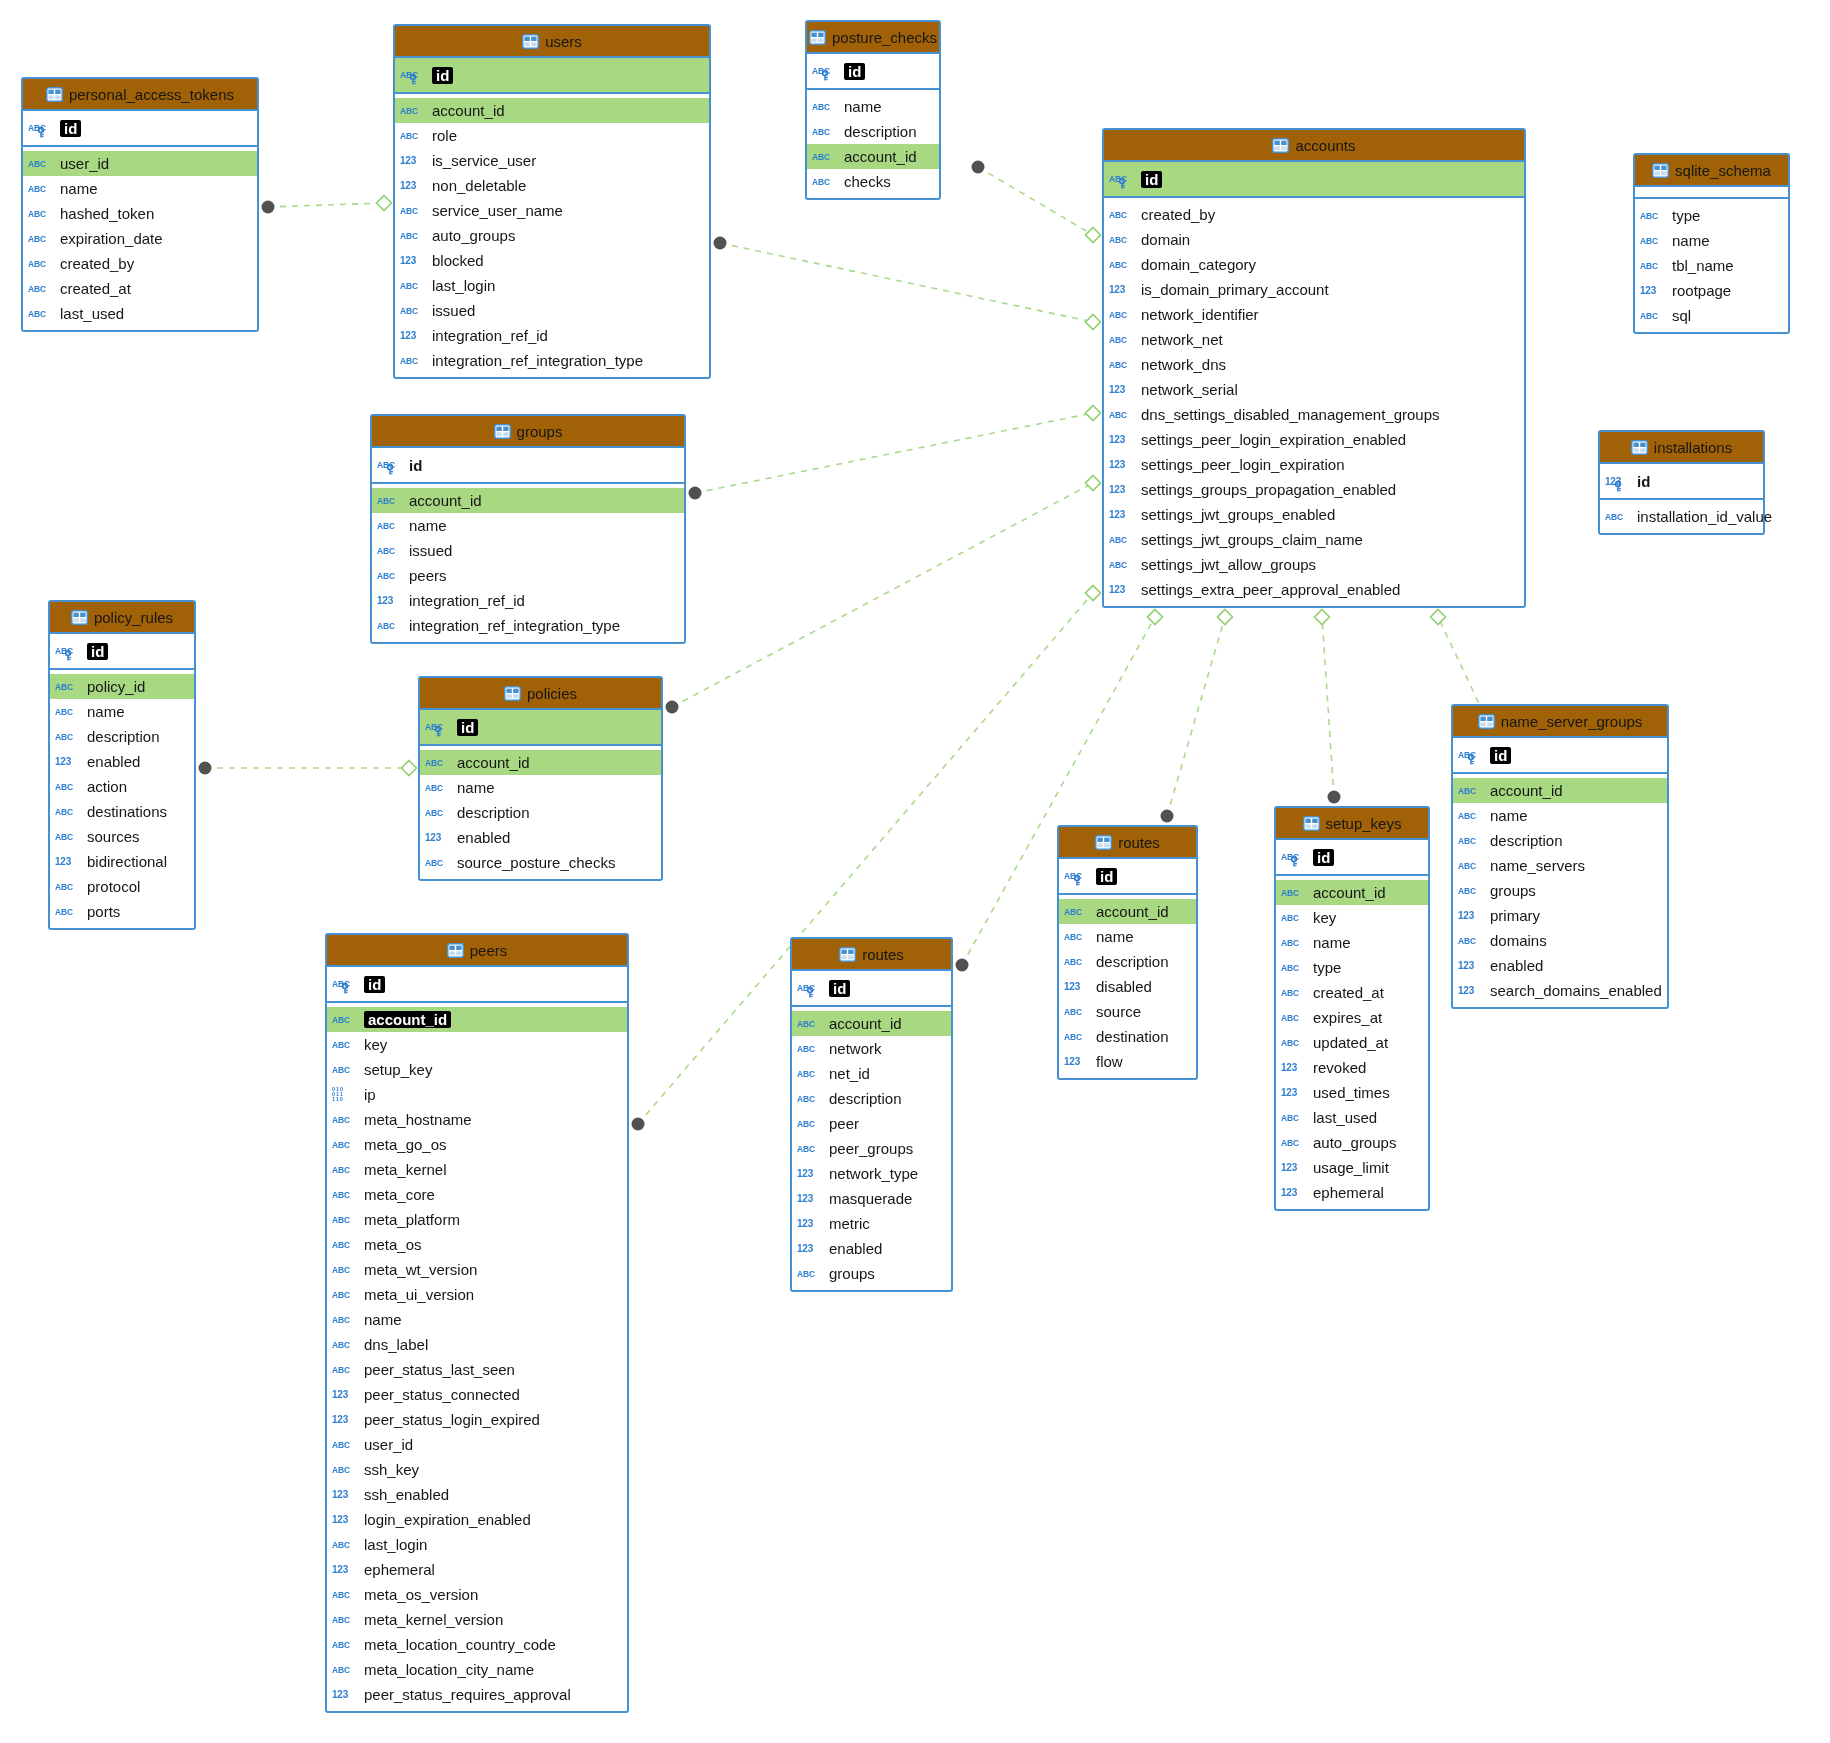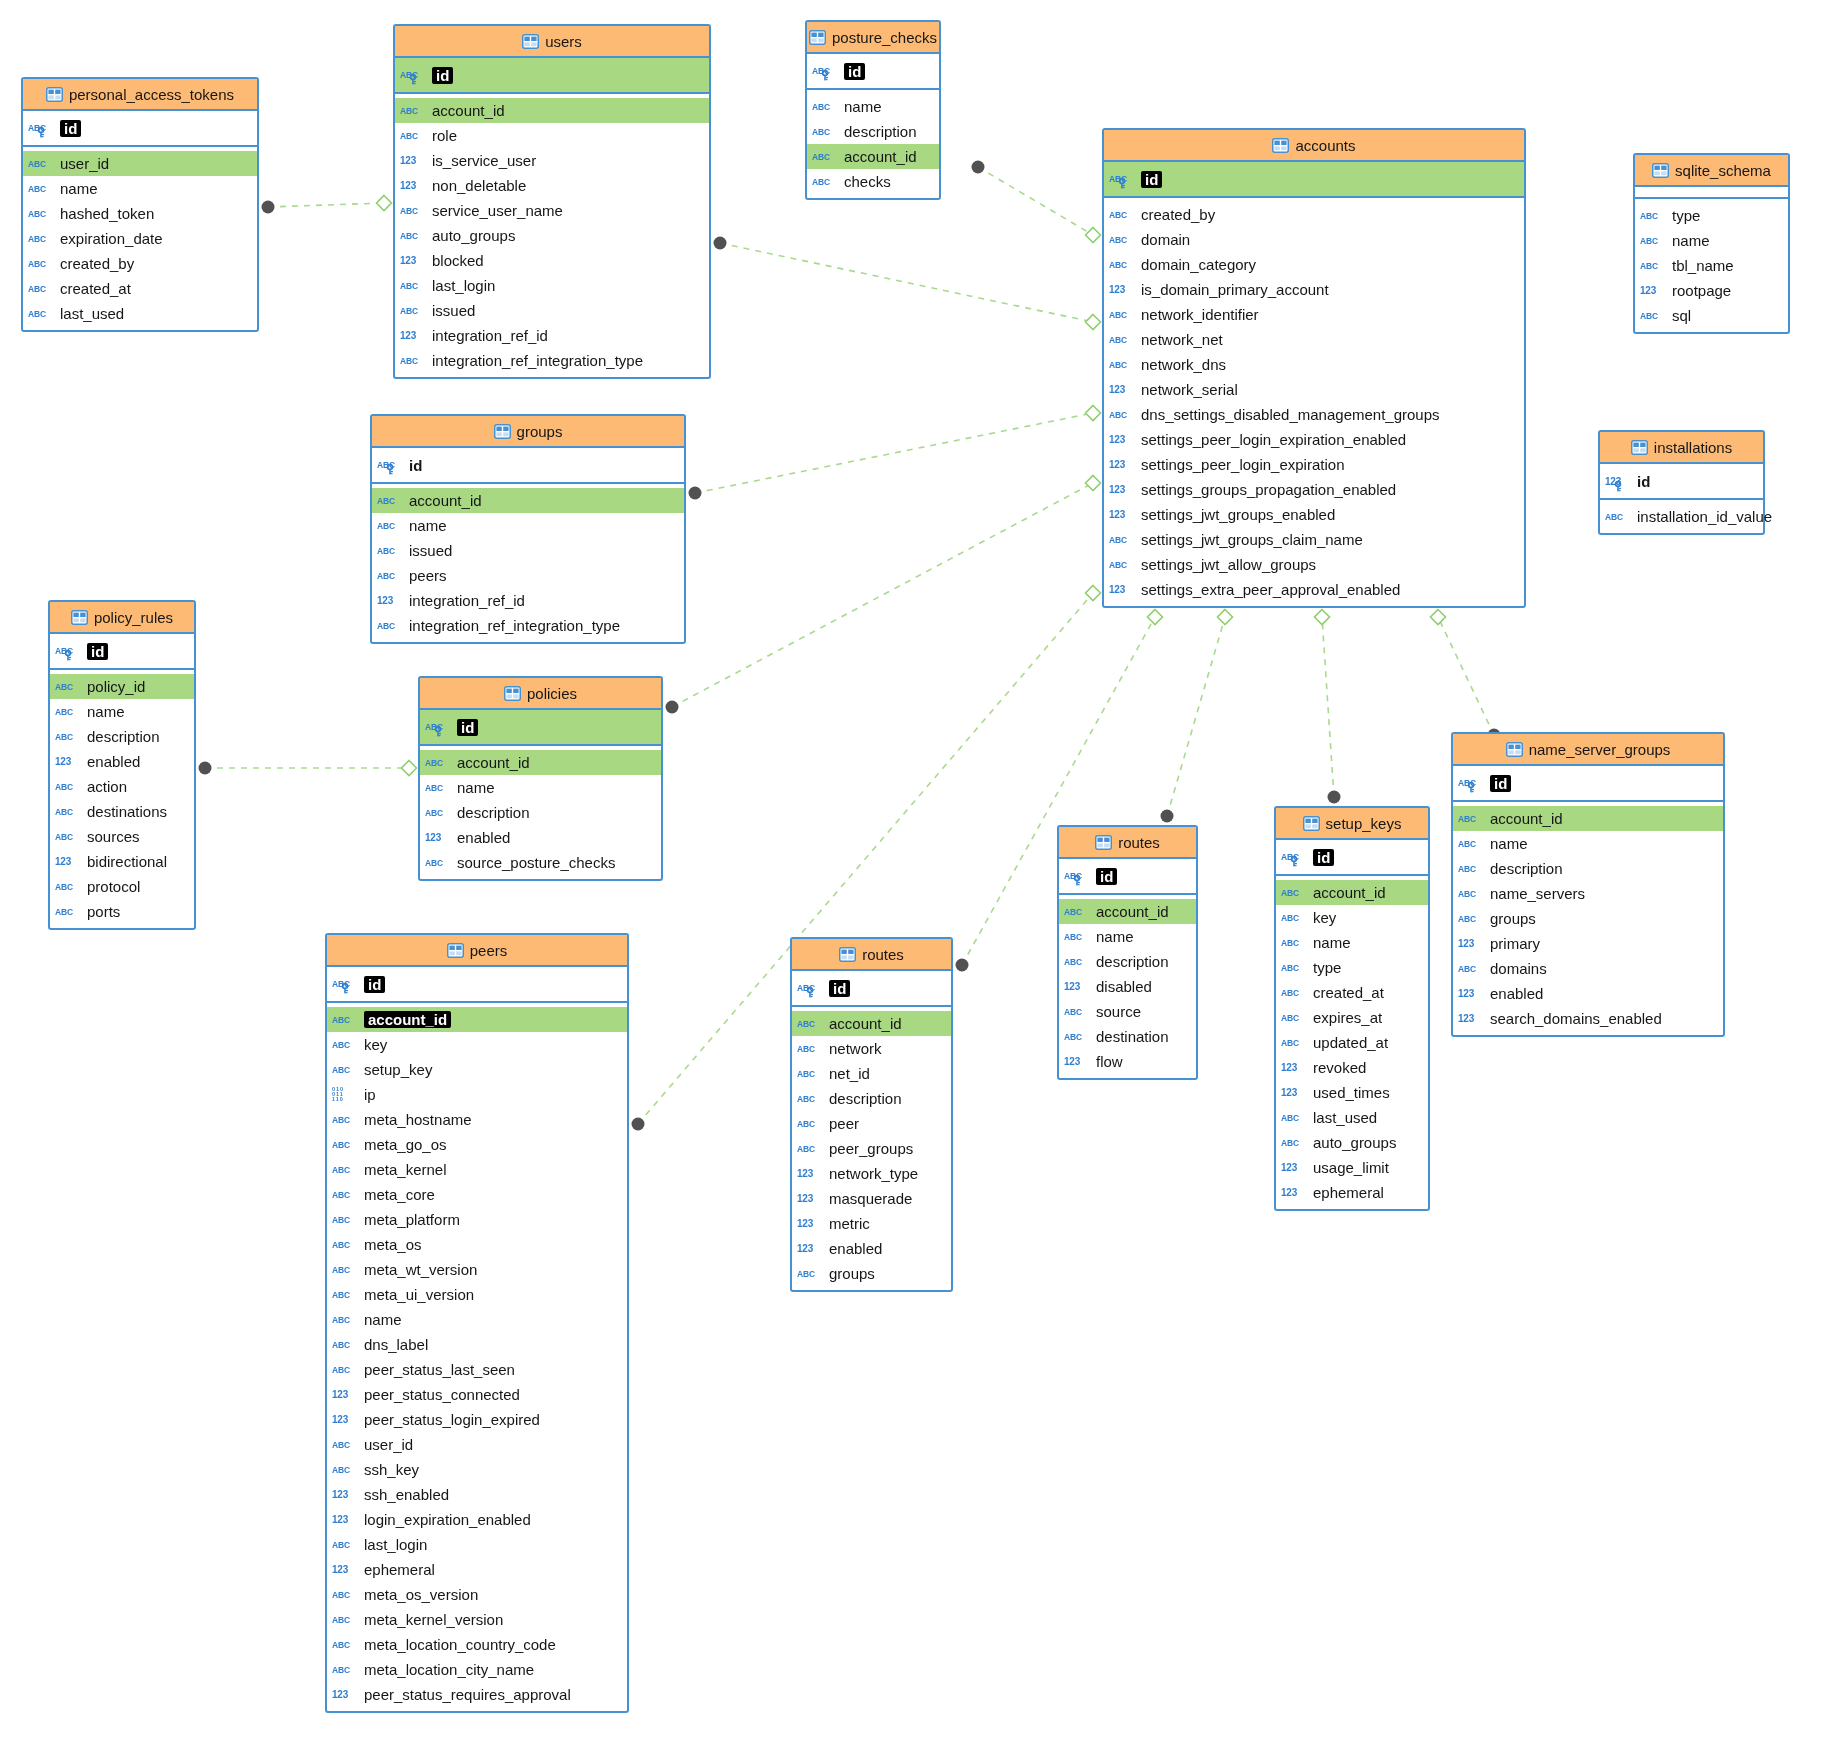--- a/index.html
+++ b/index.html
@@ -7,21 +7,21 @@
     position:relative;width:1830px;height:1743px;background:#ffffff;overflow:hidden;
     font-family:"Liberation Sans",sans-serif;
   }
   #rel-svg{position:absolute;left:0;top:0;z-index:0;}
   .table-card{
     position:absolute;z-index:1;background:#ffffff;
     border:2px solid #4691d2;border-radius:3px;
     box-sizing:border-box;color:#161616;
   }
   .tbl-header{
-    height:30px;background:#fdba74;border-bottom:2px solid #4691d2;
+    height:30px;background:#a16207;border-bottom:2px solid #4691d2;
     display:flex;align-items:center;justify-content:center;gap:6px;
     font-size:15px;white-space:nowrap;overflow:hidden;
   }
   .pk-comp{border-bottom:2px solid #4691d2;}
   .pk-comp.empty{height:10px;}
   .pk-row{
     min-height:34px;display:flex;align-items:center;gap:6px;
     padding:2px 5px;box-sizing:border-box;
   }
   .fields{padding:4px 0 4px 0;}
@@ -1213,21 +1213,21 @@
           <span class="label">usage_limit</span>
         </div>
         <div class="row">
           <span class="ticon">
             <span class="num-txt">123</span>
           </span>
           <span class="label">ephemeral</span>
         </div>
       </div>
     </div>
-    <div class="table-card" style="left: 1451px; top: 732px; width: 274px;">
+    <div class="table-card" style="left: 1451px; top: 704px; width: 218px;">
       <div class="tbl-header">
         <svg width="17" height="15" viewBox="0 0 17 15">
           <rect x="0.75" y="0.75" width="15.5" height="13.5" rx="2" fill="#ffffff" stroke="#4691d2" stroke-width="1.5"></rect>
           <rect x="2.4" y="2.6" width="5.4" height="4.4" fill="#4691d2"></rect>
           <rect x="9.2" y="2.6" width="5.4" height="4.4" fill="#4691d2"></rect>
           <rect x="2.4" y="8.4" width="5.4" height="3.9" fill="#c6dcf2"></rect>
           <rect x="9.2" y="8.4" width="5.4" height="3.9" fill="#c6dcf2"></rect>
         </svg>
         <span class="tbl-name">name_server_groups</span>
       </div>

